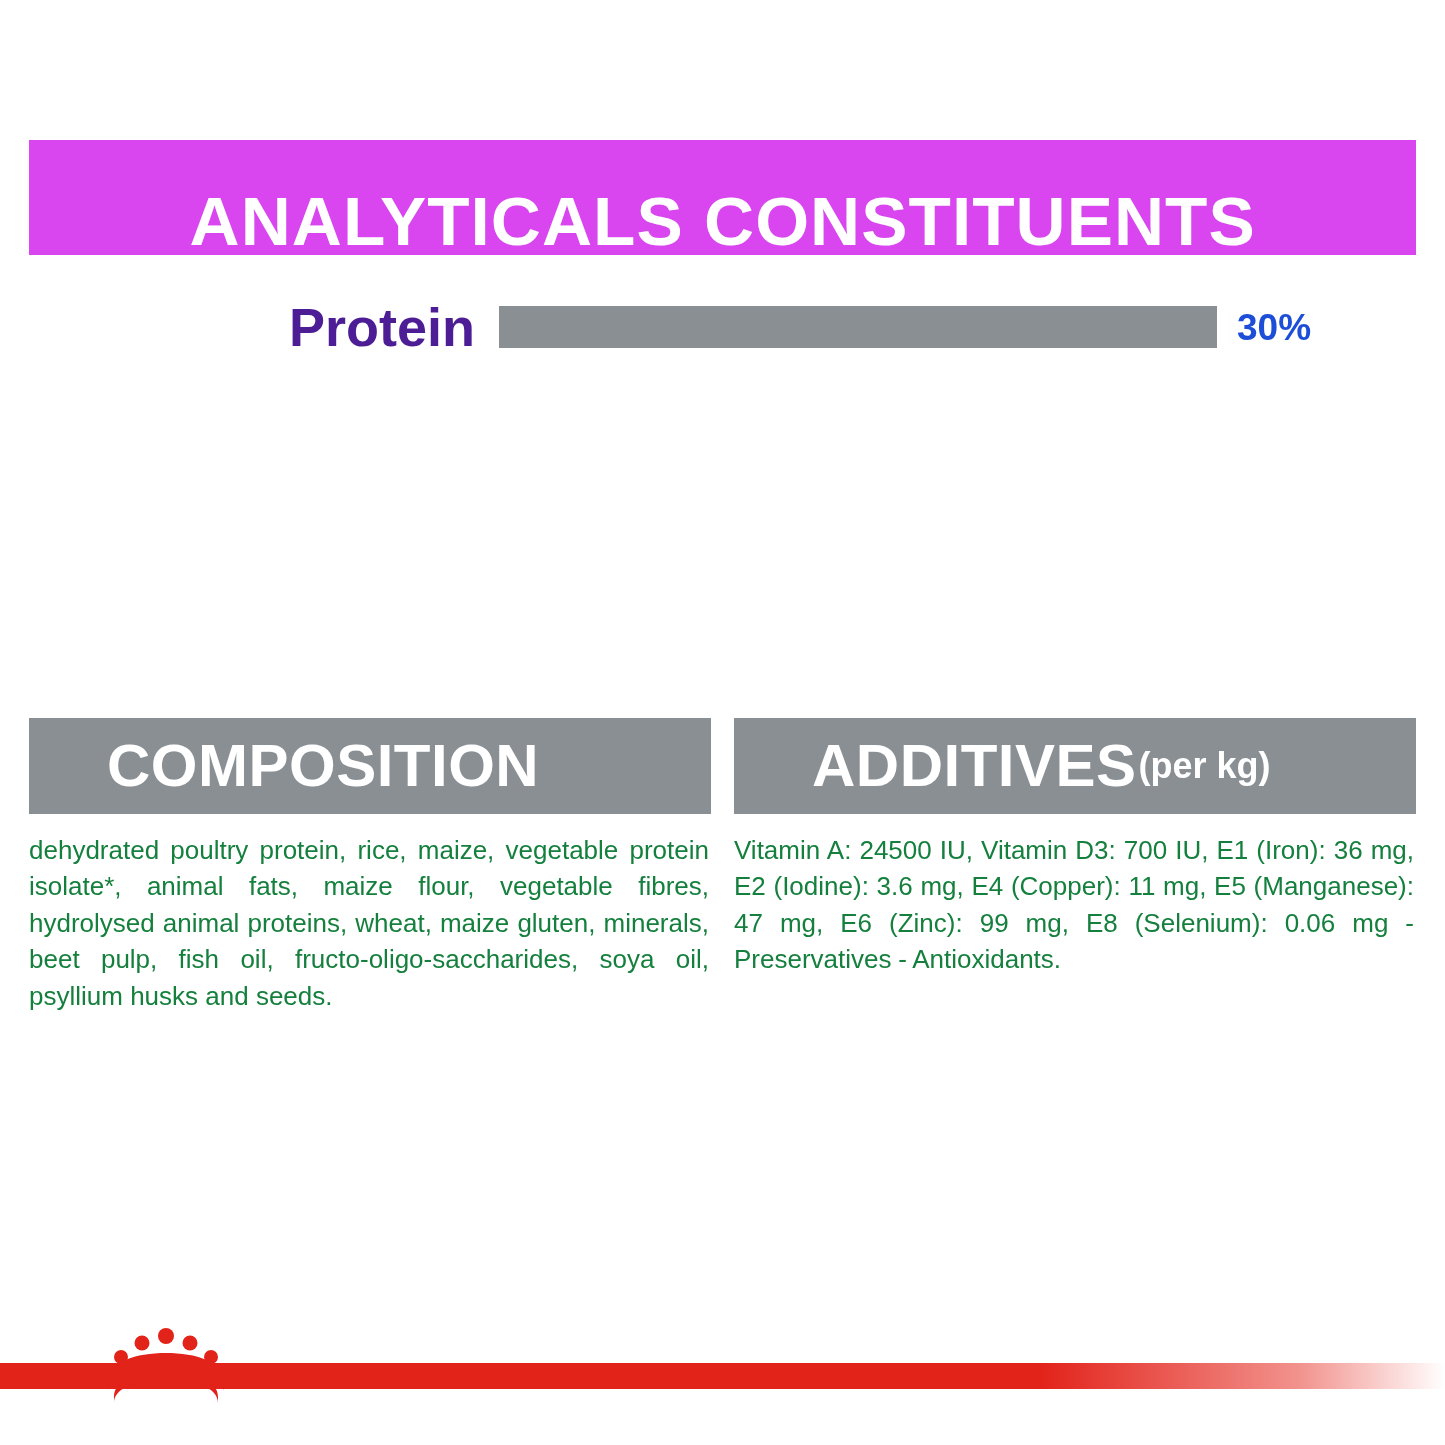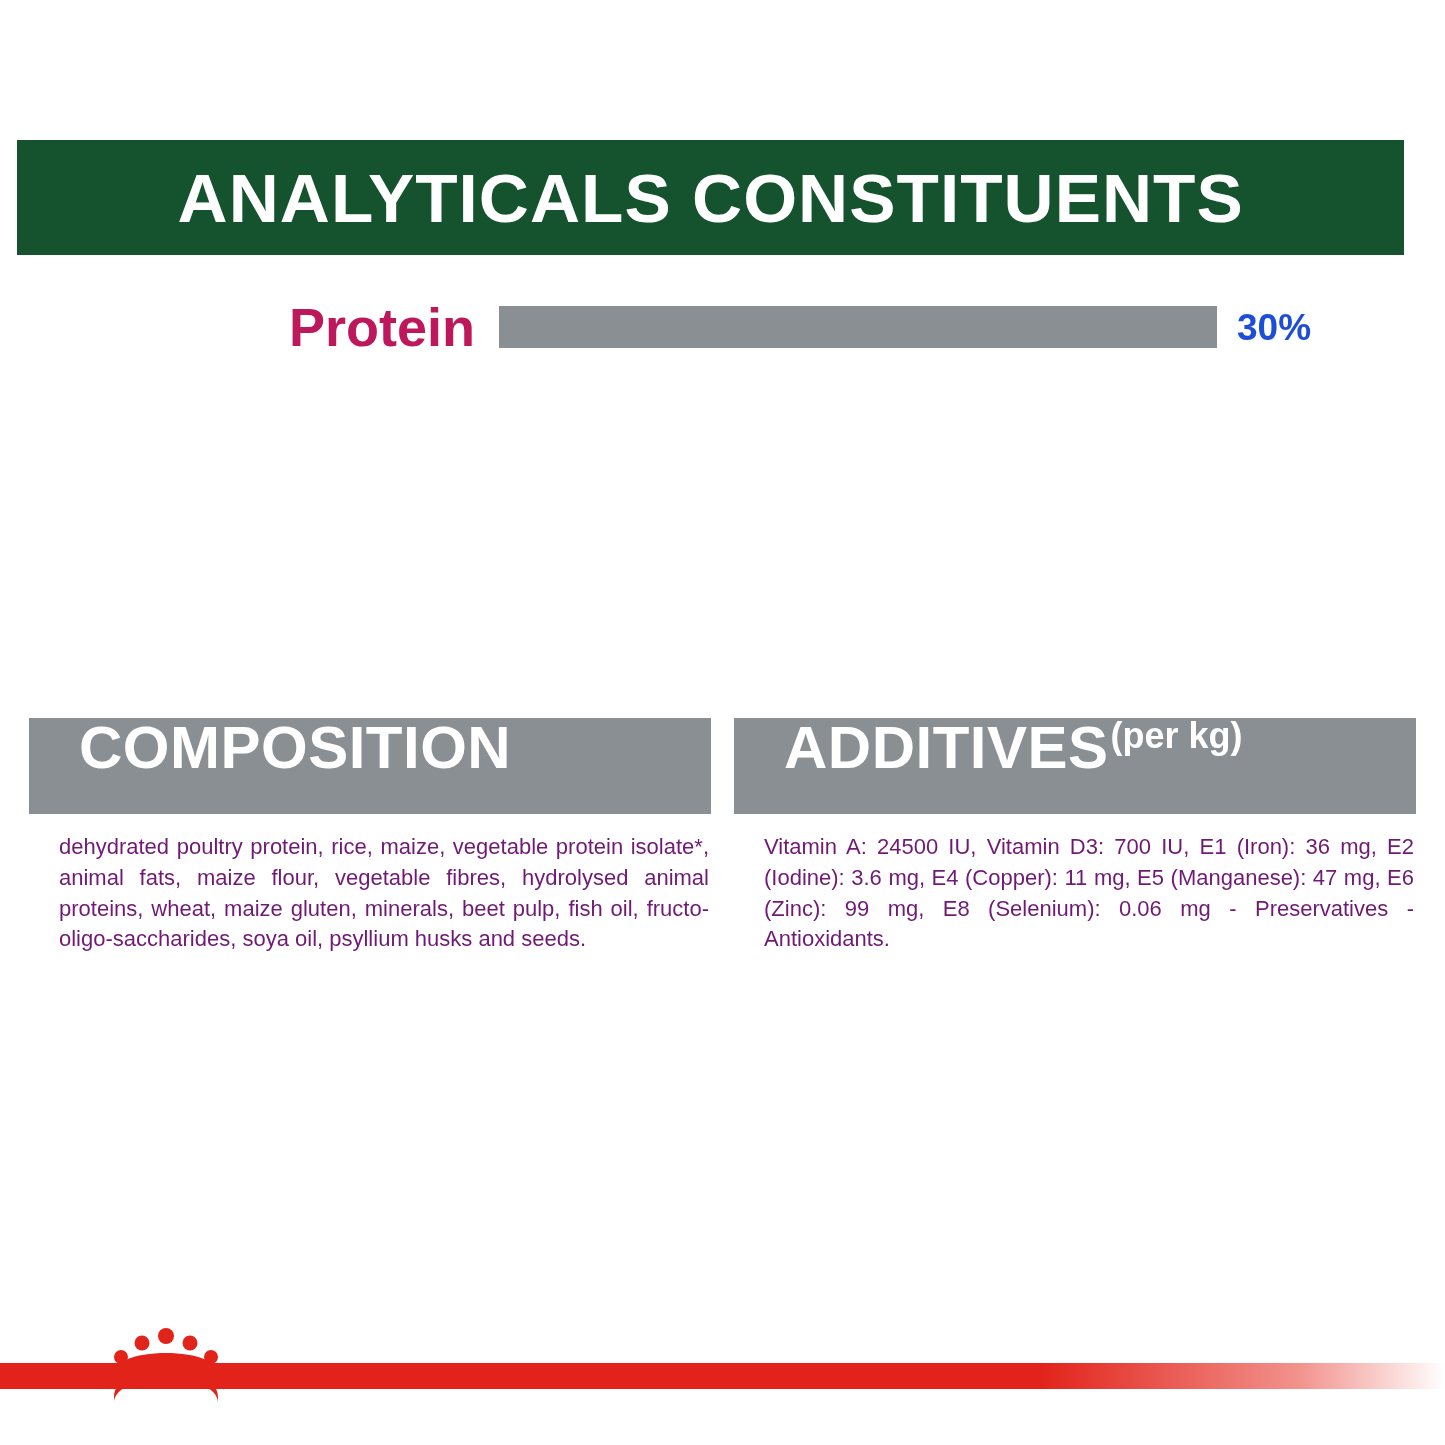--- a/index.html
+++ b/index.html
@@ -17,27 +17,27 @@
   }
 
   .page {
     position: absolute;
     inset: 0;
   }
 
   
   .analytics-header {
     position: absolute;
-    left: 17px;
+    left: 29px;
     top: 140px;
     width: 1387px;
     height: 115px;
-    background: #14532d;
-    display: flex;
-    align-items: center;
+    background: #d946ef;
+    display: flex;
+    align-items: flex-end;
     justify-content: center;
   }
   .analytics-header-title {
     color: #ffffff;
     font-size: 68px;
     font-weight: bold;
     letter-spacing: 1px;
     line-height: 1;
     white-space: nowrap;
     transform: scaleX(1.02);
@@ -53,21 +53,21 @@
     display: flex;
     align-items: center;
     height: 90px;
   }
   .nutrient-label {
     width: 470px;
     text-align: right;
     padding-right: 24px;
     font-size: 54px;
     font-weight: bold;
-    color: #be185d;
+    color: #4c1d95;
     line-height: 1;
     white-space: nowrap;
   }
   .nutrient-bar-wrap {
     display: flex;
     align-items: center;
     flex: 1;
   }
   .nutrient-bar {
     height: 42px;
@@ -91,49 +91,48 @@
     display: flex;
     gap: 23px;
   }
   .panel {
     width: 682px;
   }
   .panel-header {
     background: #8a8f94;
     height: 96px;
     display: flex;
-    align-items: flex-start;
-    padding-left: 50px;
+    align-items: center;
+    padding-left: 78px;
     overflow: hidden;
   }
   .panel-header-title {
     color: #ffffff;
     font-size: 60px;
     font-weight: bold;
     letter-spacing: 0.5px;
     line-height: 1;
     white-space: nowrap;
   }
   .panel-header-sub {
     color: #ffffff;
     font-size: 36px;
     font-weight: bold;
     margin-left: 2px;
     line-height: 1;
     white-space: nowrap;
   }
   .panel-body {
     margin-top: 18px;
-    font-size: 22px;
+    font-size: 26px;
     line-height: 1.4;
-    color: #701a75;
+    color: #15803d;
     text-align: justify;
     text-justify: inter-word;
     padding-right: 2px;
-    margin-left: 30px;
   }
   .panel-body.tight {
     word-spacing: -0.5px;
   }
 
   
   .brand-bar {
     position: absolute;
     left: 0;
     bottom: 56px;

